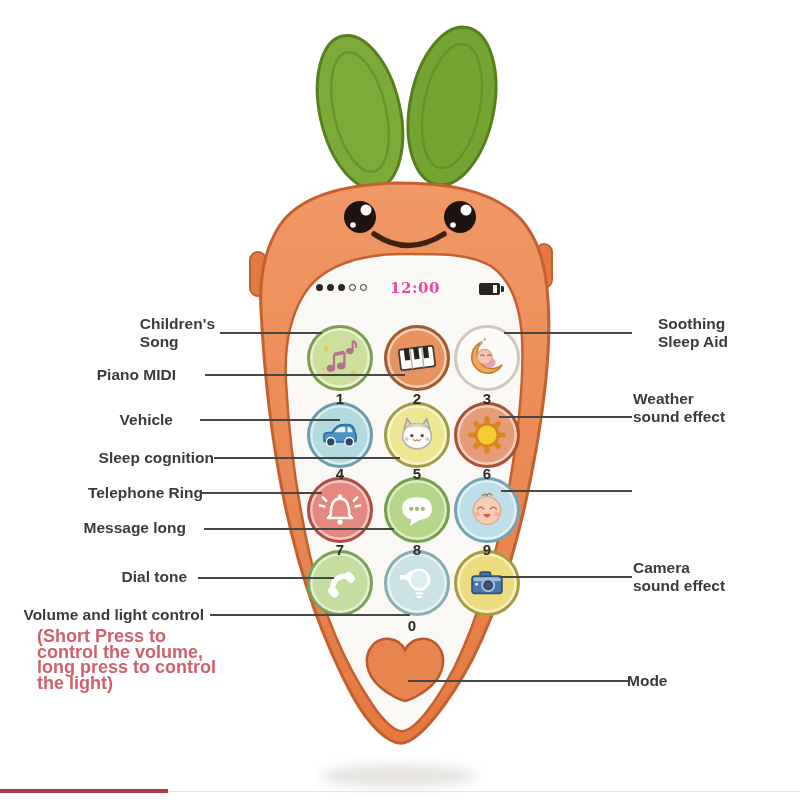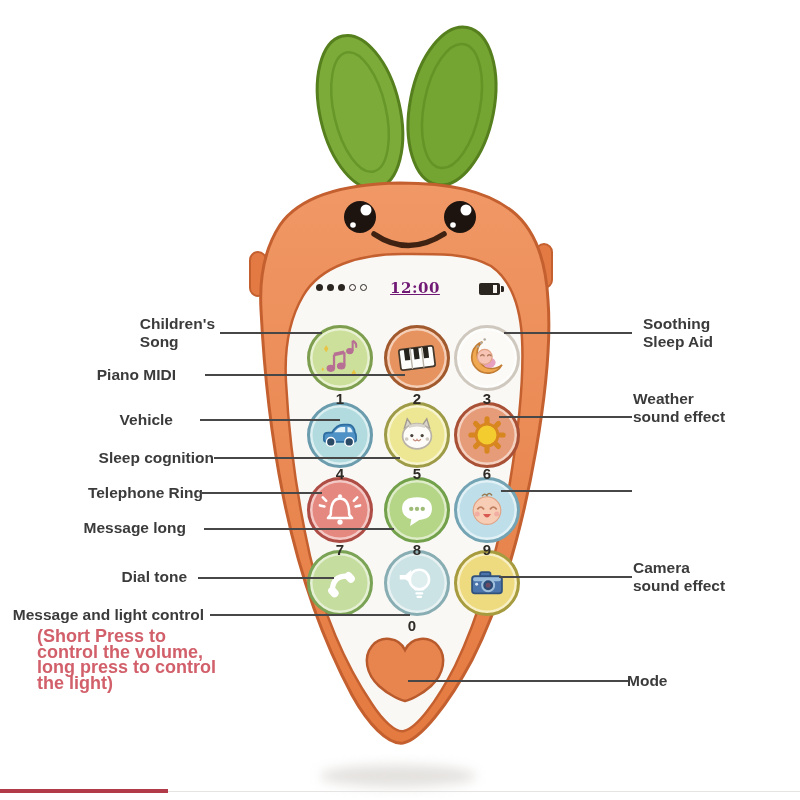--- a/index.html
+++ b/index.html
@@ -10,21 +10,21 @@
   #stage{position:absolute;inset:0;}
   svg.art{position:absolute;left:0;top:0;}
 
   
   .signal-dots{position:absolute;left:316px;top:284px;display:flex;gap:4px;align-items:center;}
   .dot{width:7px;height:7px;border-radius:50%;}
   .dot.filled{background:#2b2520;}
   .dot.empty{background:transparent;border:1.5px solid #2b2520;width:5px;height:5px;}
   .screen-time{
     position:absolute;left:382px;top:279px;width:66px;text-align:center;
-    font-family:"DejaVu Serif", serif;font-size:15px;font-weight:bold;color:#701a75;letter-spacing:.5px;text-decoration:underline;
+    font-family:"DejaVu Serif", serif;font-size:15px;font-weight:bold;color:#ec4899;letter-spacing:.5px;
   }
   .battery{position:absolute;left:479px;top:283px;width:27px;height:12px;}
   .battery .body{position:absolute;left:0;top:0;width:21px;height:12px;background:#2b2520;border-radius:2px;}
   .battery .gap{position:absolute;left:14px;top:2px;width:4px;height:8px;background:#f7f4f0;}
   .battery .tip{position:absolute;left:22px;top:3px;width:3px;height:6px;background:#2b2520;border-radius:0 1.5px 1.5px 0;}
 
   
   .btn{
     position:absolute;width:60px;height:60px;border-radius:50%;
     border:3px solid;display:flex;align-items:center;justify-content:center;
@@ -308,24 +308,24 @@
   <div class="cline" style="left:408px;top:680px;width:220px"></div>
 
   <div class="lbl center" style="right:585px;top:315px">Children's
 Song</div>
   <div class="lbl rightalign" style="right:624px;top:366px">Piano MIDI</div>
   <div class="lbl rightalign" style="right:627px;top:411px">Vehicle</div>
   <div class="lbl rightalign" style="right:586px;top:449px">Sleep cognition</div>
   <div class="lbl rightalign" style="right:597px;top:484px">Telephone Ring</div>
   <div class="lbl rightalign" style="right:614px;top:519px">Message long</div>
   <div class="lbl rightalign" style="right:613px;top:568px">Dial tone</div>
-  <div class="lbl rightalign" style="right:596px;top:606px">Message and light control</div>
+  <div class="lbl rightalign" style="right:596px;top:606px">Volume and light control</div>
   <div class="note">(Short Press to control the volume, long press to control the light)</div>
 
-  <div class="lbl center" style="left:643px;top:315px">Soothing
+  <div class="lbl center" style="left:658px;top:315px">Soothing
 Sleep Aid</div>
   <div class="lbl center" style="left:633px;top:390px">Weather
 sound effect</div>
   <div class="lbl center" style="left:633px;top:559px">Camera
 sound effect</div>
   <div class="lbl" style="left:627px;top:672px">Mode</div>
 
   <div class="bottom-hairline"></div>
   <div class="bottom-red-line"></div>
 </div>

